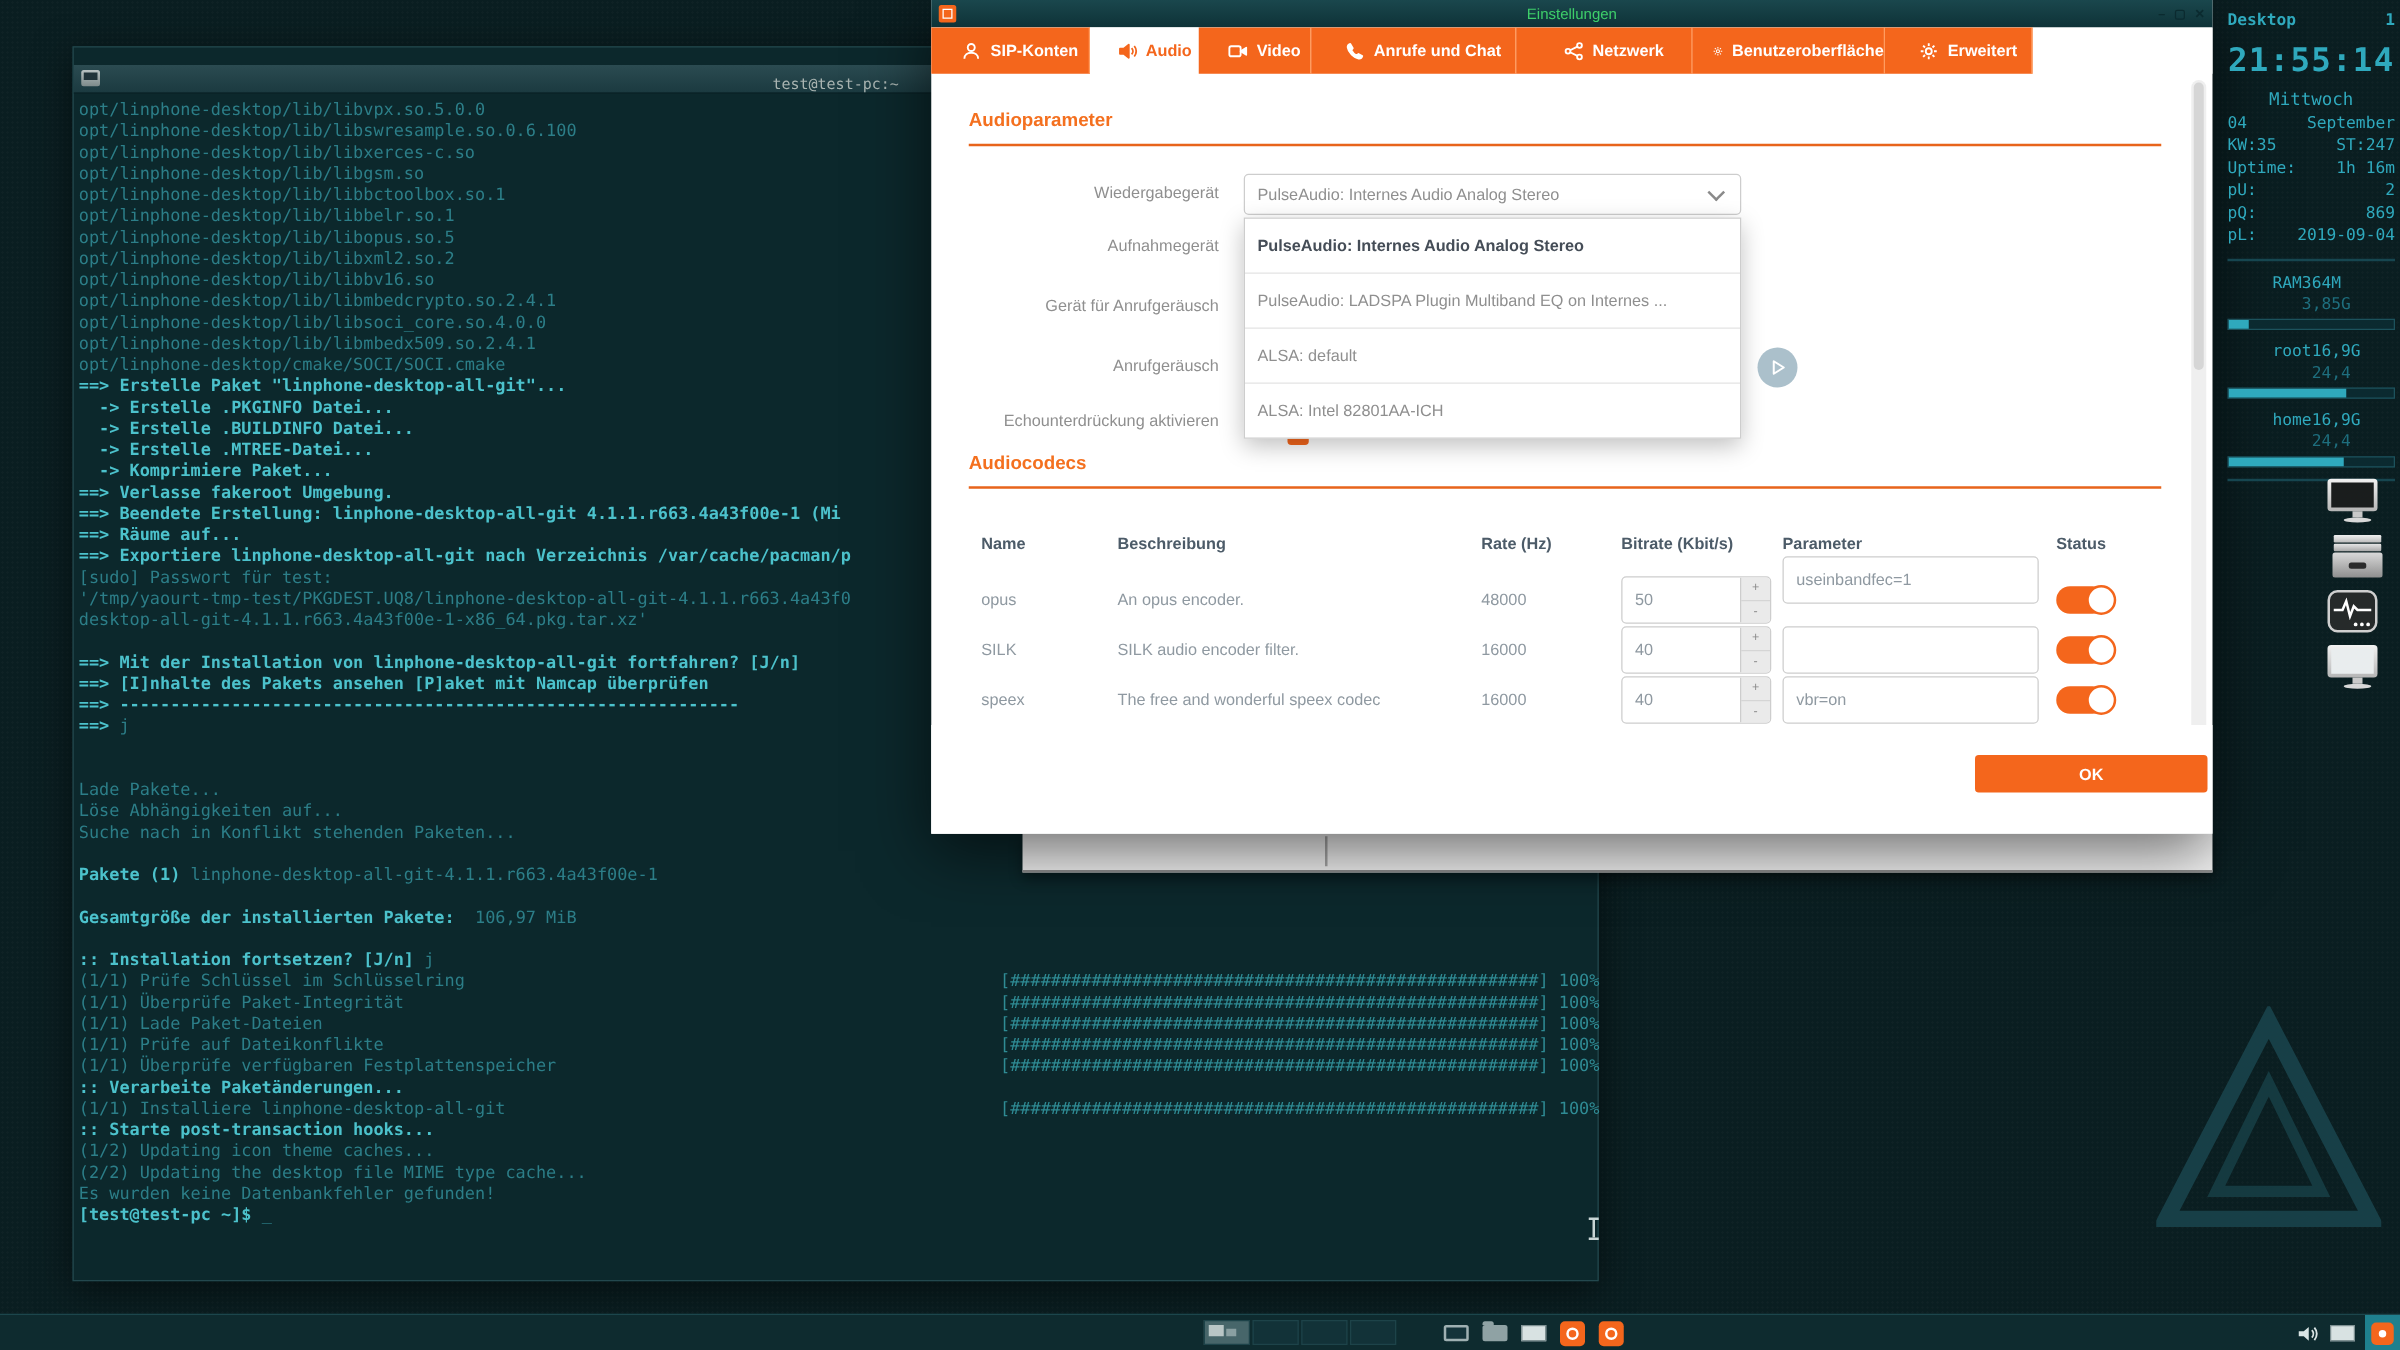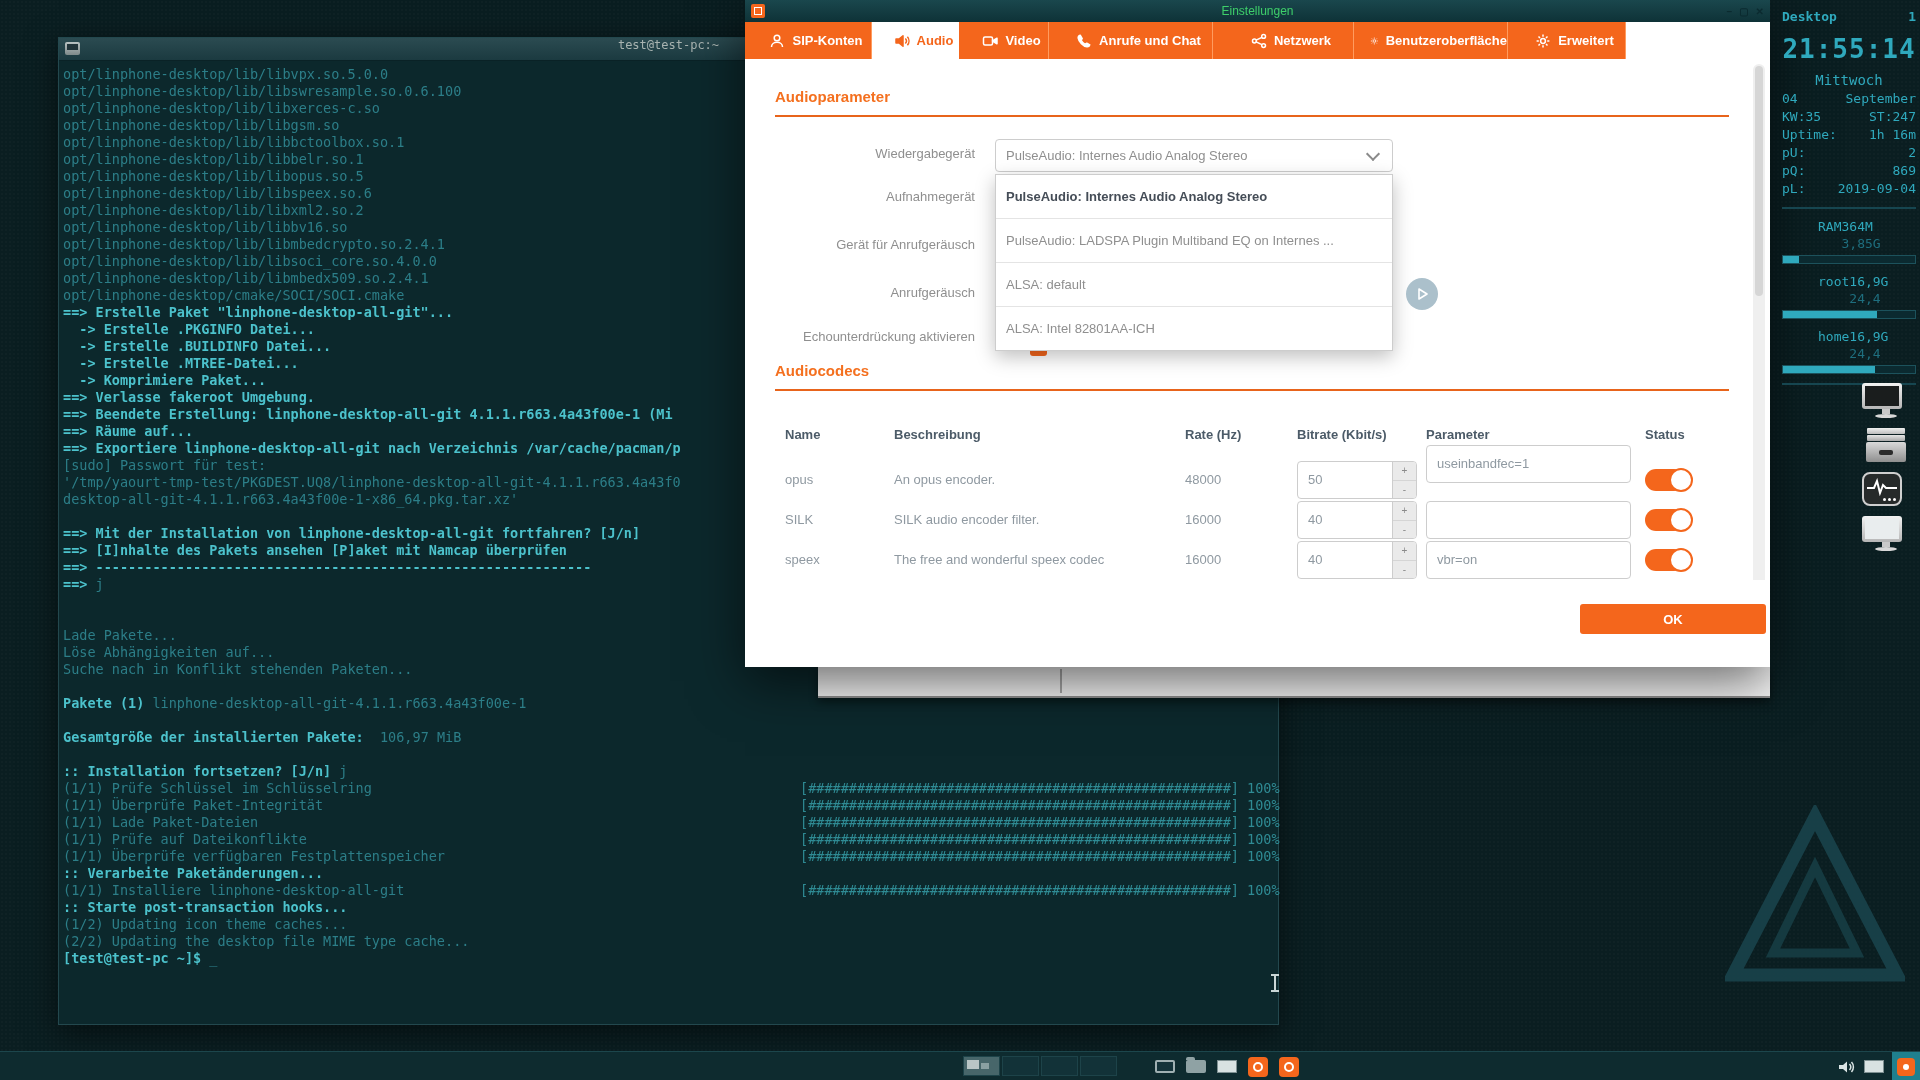--- a/index.html
+++ b/index.html
@@ -7,21 +7,21 @@
     width:1920px;height:1080px;position:relative;overflow:hidden;
     background:#0a1e21;
     background-image:radial-gradient(rgba(255,255,255,0.02) 1px, transparent 1px);
     background-size:4px 4px;
     font-family:"Liberation Sans",sans-serif;
   }
   
   #terminal{position:absolute;left:58px;top:37px;width:1219px;height:986px;
     background:#0c282c;border:1px solid #23484e;box-shadow:0 8px 30px rgba(0,0,0,.55);}
   .term-titlebar{height:22px;background:linear-gradient(#2b4b51,#1b3a40);
-    display:flex;align-items:flex-start;justify-content:center;position:relative;border-bottom:1px solid #0a2226;}
+    display:flex;align-items:flex-end;justify-content:center;position:relative;border-bottom:1px solid #0a2226;margin-top:14px;}
   .term-title{font:12px "DejaVu Sans Mono",monospace;color:#a9b4b1;}
   .term-win-icon{position:absolute;left:6px;top:4px;width:15px;height:13px;background:linear-gradient(#b9c2c2,#7e8a8a);border-radius:2px;}
   .term-win-icon span{display:block;margin:2px;height:6px;background:#21343a;}
   .term-body{padding:5px 4px 0 4px;}
   .tl{height:17px;line-height:17px;font-family:"DejaVu Sans Mono",monospace;font-size:13.5px;
       white-space:pre;position:relative;color:#2c7e88;}
   .tl .b{color:#4cc2cc;font-weight:bold;}
   .tl .d{color:#2c7e88;}
   .tl .bar{position:absolute;left:737px;top:0;color:#2f8b94;}
   
@@ -141,21 +141,20 @@
     <span class="term-title">test@test-pc:~</span>
   </div>
   <div class="term-body" id="term-body">
       <div class="tl"><span class="d">opt/linphone-desktop/lib/libvpx.so.5.0.0</span></div>
       <div class="tl"><span class="d">opt/linphone-desktop/lib/libswresample.so.0.6.100</span></div>
       <div class="tl"><span class="d">opt/linphone-desktop/lib/libxerces-c.so</span></div>
       <div class="tl"><span class="d">opt/linphone-desktop/lib/libgsm.so</span></div>
       <div class="tl"><span class="d">opt/linphone-desktop/lib/libbctoolbox.so.1</span></div>
       <div class="tl"><span class="d">opt/linphone-desktop/lib/libbelr.so.1</span></div>
       <div class="tl"><span class="d">opt/linphone-desktop/lib/libopus.so.5</span></div>
-      <div class="tl"><span class="d">opt/linphone-desktop/lib/libspeex.so.6</span></div>
       <div class="tl"><span class="d">opt/linphone-desktop/lib/libxml2.so.2</span></div>
       <div class="tl"><span class="d">opt/linphone-desktop/lib/libbv16.so</span></div>
       <div class="tl"><span class="d">opt/linphone-desktop/lib/libmbedcrypto.so.2.4.1</span></div>
       <div class="tl"><span class="d">opt/linphone-desktop/lib/libsoci_core.so.4.0.0</span></div>
       <div class="tl"><span class="d">opt/linphone-desktop/lib/libmbedx509.so.2.4.1</span></div>
       <div class="tl"><span class="d">opt/linphone-desktop/cmake/SOCI/SOCI.cmake</span></div>
       <div class="tl"><span class="b">==&gt; Erstelle Paket "linphone-desktop-all-git"...</span></div>
       <div class="tl"><span class="b">  -&gt; Erstelle .PKGINFO Datei...</span></div>
       <div class="tl"><span class="b">  -&gt; Erstelle .BUILDINFO Datei...</span></div>
       <div class="tl"><span class="b">  -&gt; Erstelle .MTREE-Datei...</span></div>
@@ -186,20 +185,21 @@
       <div class="tl"><span class="d">(1/1) Prüfe Schlüssel im Schlüsselring</span><span class="bar">[####################################################] 100%</span></div>
       <div class="tl"><span class="d">(1/1) Überprüfe Paket-Integrität</span><span class="bar">[####################################################] 100%</span></div>
       <div class="tl"><span class="d">(1/1) Lade Paket-Dateien</span><span class="bar">[####################################################] 100%</span></div>
       <div class="tl"><span class="d">(1/1) Prüfe auf Dateikonflikte</span><span class="bar">[####################################################] 100%</span></div>
       <div class="tl"><span class="d">(1/1) Überprüfe verfügbaren Festplattenspeicher</span><span class="bar">[####################################################] 100%</span></div>
       <div class="tl"><span class="b">:: Verarbeite Paketänderungen...</span></div>
       <div class="tl"><span class="d">(1/1) Installiere linphone-desktop-all-git</span><span class="bar">[####################################################] 100%</span></div>
       <div class="tl"><span class="b">:: Starte post-transaction hooks...</span></div>
       <div class="tl"><span class="d">(1/2) Updating icon theme caches...</span></div>
       <div class="tl"><span class="d">(2/2) Updating the desktop file MIME type cache...</span></div>
+      <div class="tl"><span class="d">Es wurden keine Datenbankfehler gefunden!</span></div>
       <div class="tl"><span class="b">[test@test-pc ~]$ </span><span class="d">_</span></div>
     </div>
 </div>
 
 <div id="under-window">
   <span class="divider"></span>
 </div>
 
 <div id="dialog">
   <div class="dlg-titlebar">

